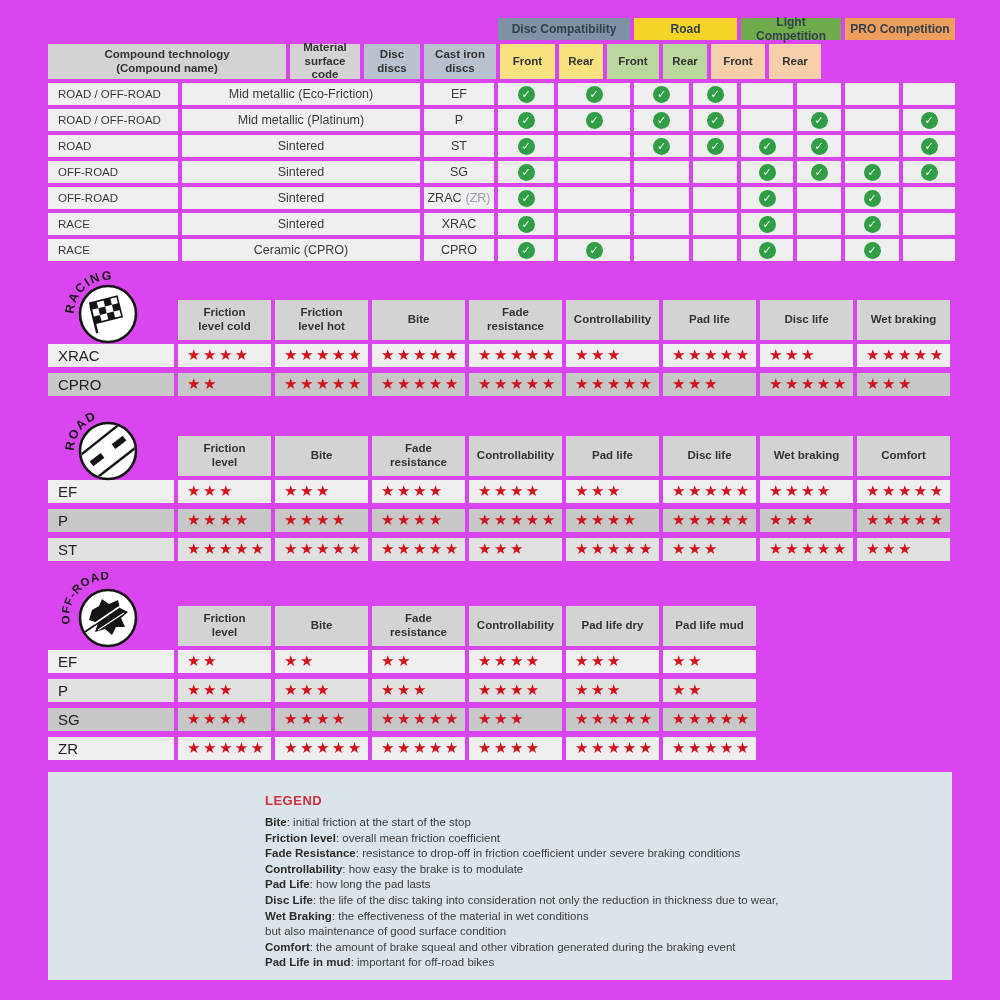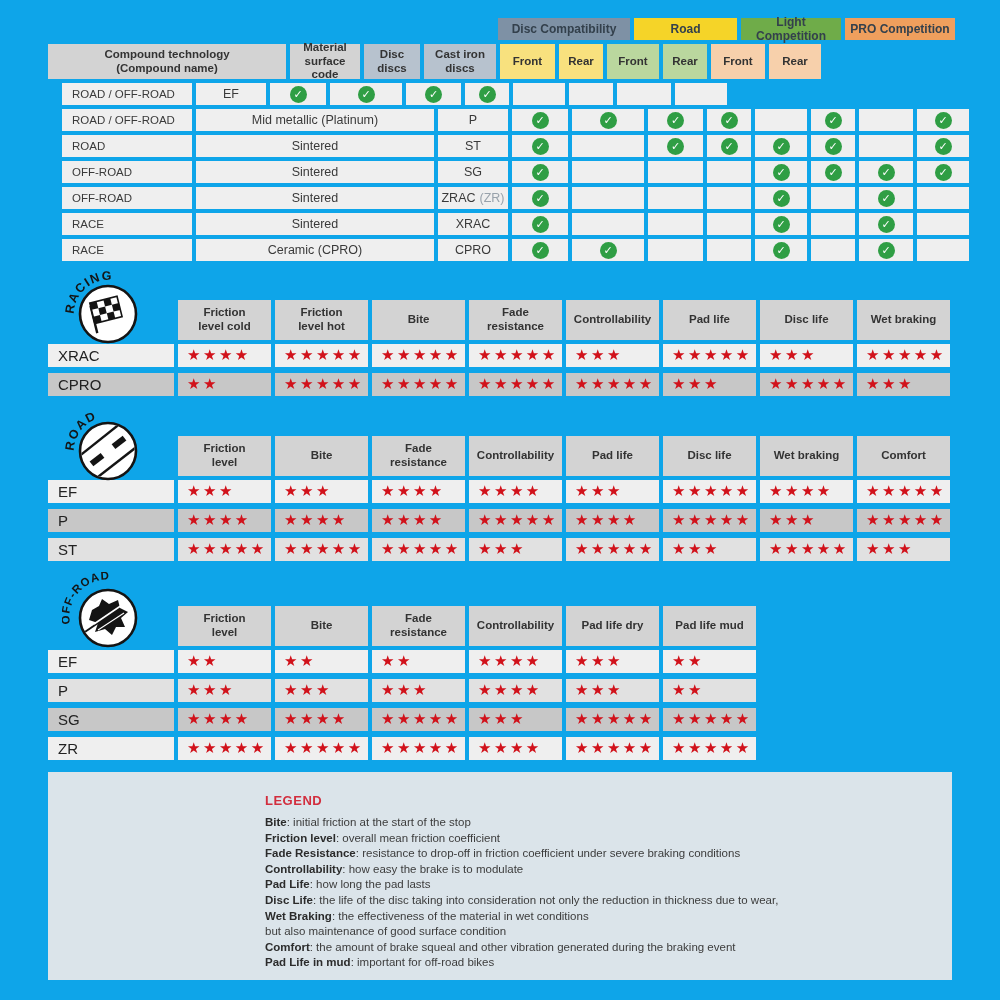--- a/index.html
+++ b/index.html
@@ -1,26 +1,26 @@
 <!DOCTYPE html>
 <html><head>
 <meta charset="utf-8">
 <style>
   html,body{margin:0;padding:0;background:#fff;}
   body{font-family:"Liberation Sans",sans-serif;color:#333;}
-  #page{position:relative;width:1000px;height:1000px;background:#0ea5e9;overflow:hidden;}
+  #page{position:relative;width:1000px;height:1000px;background:#d946ef;overflow:hidden;}
 
   
   #compat{position:absolute;left:48px;top:18px;}
   .crow{display:flex;gap:4px;margin-bottom:4px;}
   .cell{display:flex;align-items:center;justify-content:center;text-align:center;box-sizing:border-box;}
   .ghead{height:22px;font-weight:bold;font-size:12px;color:#33404c;}
   .chead{height:35px;font-weight:bold;font-size:11.5px;line-height:1.2;white-space:pre-line;color:#333;}
   .cdata{height:22px;font-size:12.5px;background:#EFEFEF;color:#3a3a3a;}
-  .cuse{justify-content:flex-start;padding-left:10px;font-size:11.5px;text-align:left;margin-left:14px;}
+  .cuse{justify-content:flex-start;padding-left:10px;font-size:11.5px;text-align:left;}
   .code-note{color:#98A2AB;margin-left:4px;}
   .chk{width:17px;height:17px;border-radius:50%;background:#2F9E44;color:#fff;
        font-size:11px;font-weight:bold;display:flex;align-items:center;justify-content:center;
        font-family:"DejaVu Sans",sans-serif;line-height:1;}
 
   
   .section{position:absolute;left:48px;width:910px;}
   #sec-racing{top:272px;}
   #sec-road{top:410px;}
   #sec-offroad{top:578px;}
@@ -69,20 +69,21 @@
 discs</div>
         <div class="cell chead" style="width: 55px; background: rgb(248, 225, 126);">Front</div>
         <div class="cell chead" style="width: 44px; background: rgb(248, 225, 126);">Rear</div>
         <div class="cell chead" style="width: 52px; background: rgb(186, 215, 158);">Front</div>
         <div class="cell chead" style="width: 44px; background: rgb(186, 215, 158);">Rear</div>
         <div class="cell chead" style="width: 54px; background: rgb(247, 208, 171);">Front</div>
         <div class="cell chead" style="width: 52px; background: rgb(247, 208, 171);">Rear</div>
       </div>
       <div class="crow">
         <div class="cell cdata cuse" style="width: 130px;">ROAD / OFF-ROAD</div>
+        <div class="cell cdata" style="width: 238px;">Mid metallic (Eco-Friction)</div>
         <div class="cell cdata" style="width: 70px;">EF</div>
         <div class="cell cdata" style="width: 56px;">
           <div class="chk" style="background: rgb(47, 158, 68);">✓</div>
         </div>
         <div class="cell cdata" style="width: 72px;">
           <div class="chk" style="background: rgb(47, 158, 68);">✓</div>
         </div>
         <div class="cell cdata" style="width: 55px;">
           <div class="chk" style="background: rgb(47, 158, 68);">✓</div>
         </div>

